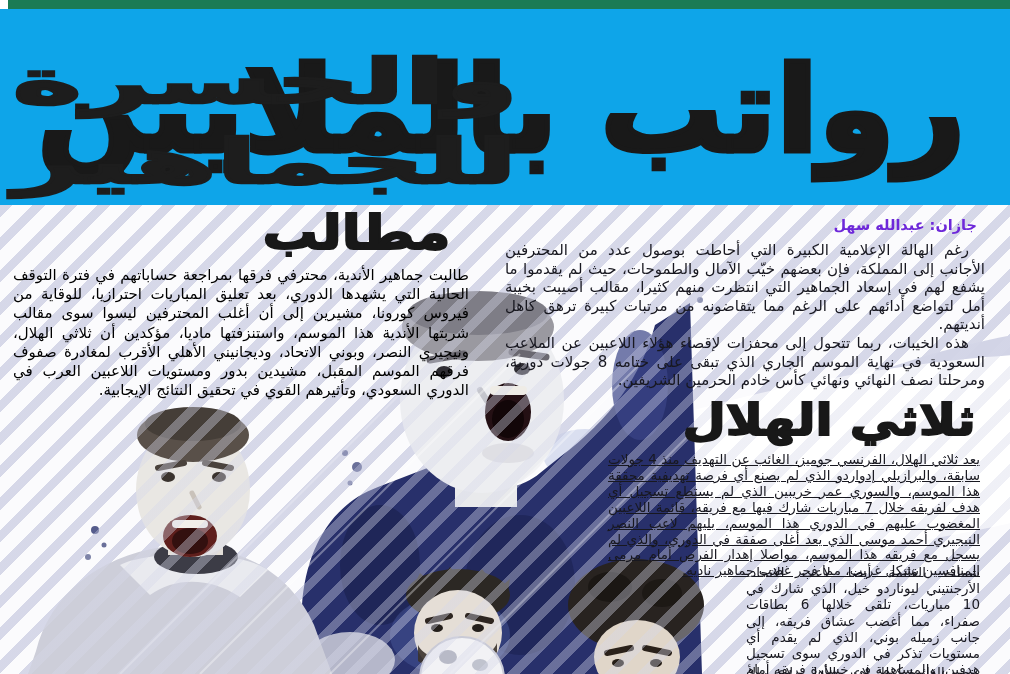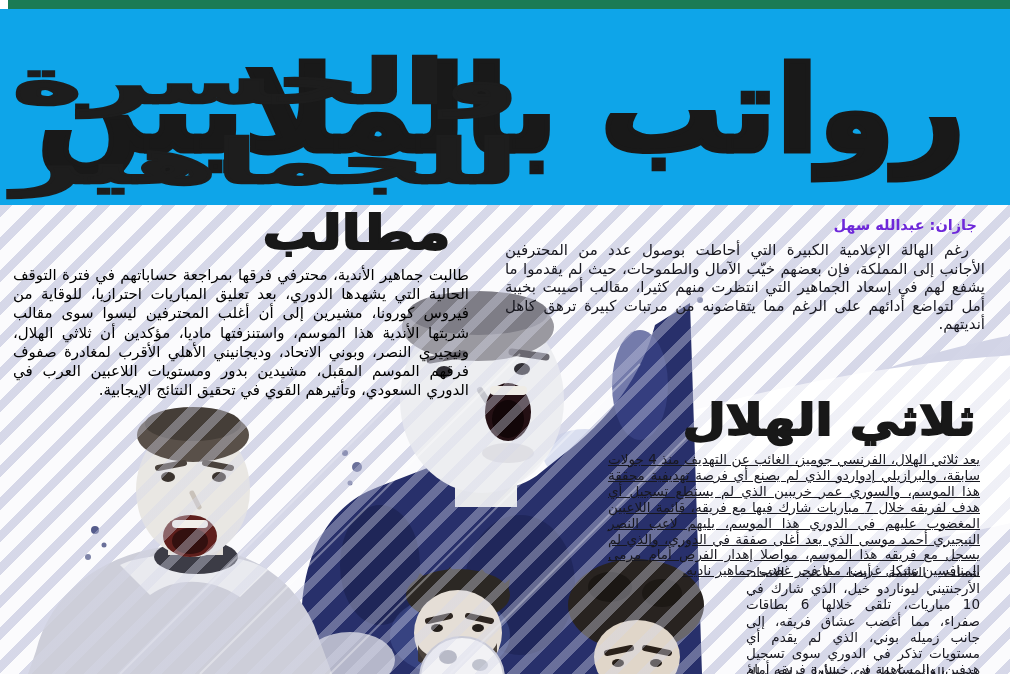--- a/index.html
+++ b/index.html
@@ -198,20 +198,21 @@
   <div class="headline-main">رواتب بالملايين</div>
 </div>
 <div class="headline-sub">
   <span class="sub-line">والحسرة</span>
   <span class="sub-line">للجماهير</span>
 </div>
 
 <div class="byline">جازان: عبدالله سهل</div>
 <div class="lead">
   <p>رغم الهالة الإعلامية الكبيرة التي أحاطت بوصول عدد من المحترفين الأجانب إلى المملكة، فإن بعضهم خيّب الآمال والطموحات، حيث لم يقدموا ما يشفع لهم في إسعاد الجماهير التي انتظرت منهم كثيرا، مقالب أصيبت بخيبة أمل لتواضع أدائهم على الرغم مما يتقاضونه من مرتبات كبيرة ترهق كاهل أنديتهم.</p>
+  <p>هذه الخيبات، ربما تتحول إلى محفزات لإقصاء هؤلاء اللاعبين عن الملاعب السعودية في نهاية الموسم الجاري الذي تبقى على ختامه 8 جولات دورية، ومرحلتا نصف النهائي ونهائي كأس خادم الحرمين الشريفين.</p>
 </div>
 
 <div class="h-demands">مطالب</div>
 <div class="demands-body">طالبت جماهير الأندية، محترفي فرقها بمراجعة حساباتهم في فترة التوقف الحالية التي يشهدها الدوري، بعد تعليق المباريات احترازيا، للوقاية من فيروس كورونا، مشيرين إلى أن أغلب المحترفين ليسوا سوى مقالب شربتها الأندية هذا الموسم، واستنزفتها ماديا، مؤكدين أن ثلاثي الهلال، ونيجيري النصر، وبوني الاتحاد، وديجانيني الأهلي الأقرب لمغادرة صفوف فرقهم الموسم المقبل، مشيدين بدور ومستويات اللاعبين العرب في الدوري السعودي، وتأثيرهم القوي في تحقيق النتائج الإيجابية.</div>
 
 <div class="h-hilal">ثلاثي الهلال</div>
 <div class="hilal-body">يعد ثلاثي الهلال، الفرنسي جوميز، الغائب عن التهديف منذ 4 جولات سابقة، والبرازيلي إدواردو الذي لم يصنع أي فرصة تهديفية محققة هذا الموسم، والسوري عمر خريبين الذي لم يستطع تسجيل أي هدف لفريقه خلال 7 مباريات شارك فيها مع فريقه، قائمة اللاعبين المغضوب عليهم في الدوري هذا الموسم، يليهم لاعب النصر النيجيري أحمد موسى الذي يعد أغلى صفقة في الدوري، والذي لم يسجل مع فريقه هذا الموسم، مواصلا إهدار الفرص أمام مرمى المنافسين بشكل غريب، مما فجر غضب جماهير ناديه.</div>
 <p class="gil-body" style="margin:0">
   <span class="wrap-spacer"></span><span>شملت القائمة أيضا لاعب الاتحاد، الأرجنتيني ليوناردو خيل، الذي شارك في 10 مباريات، تلقى خلالها 6 بطاقات صفراء، مما أغضب عشاق فريقه، إلى جانب زميله بوني، الذي لم يقدم أي مستويات تذكر في الدوري سوى تسجيل هدفين، والمساهمة في خسارة فريقه أمام الهلال، الأمر الذي قاد جماهير ناديه إلى المطالبة بعدم مشاركته مع الفريق أساسيا.</span>
 </p>

